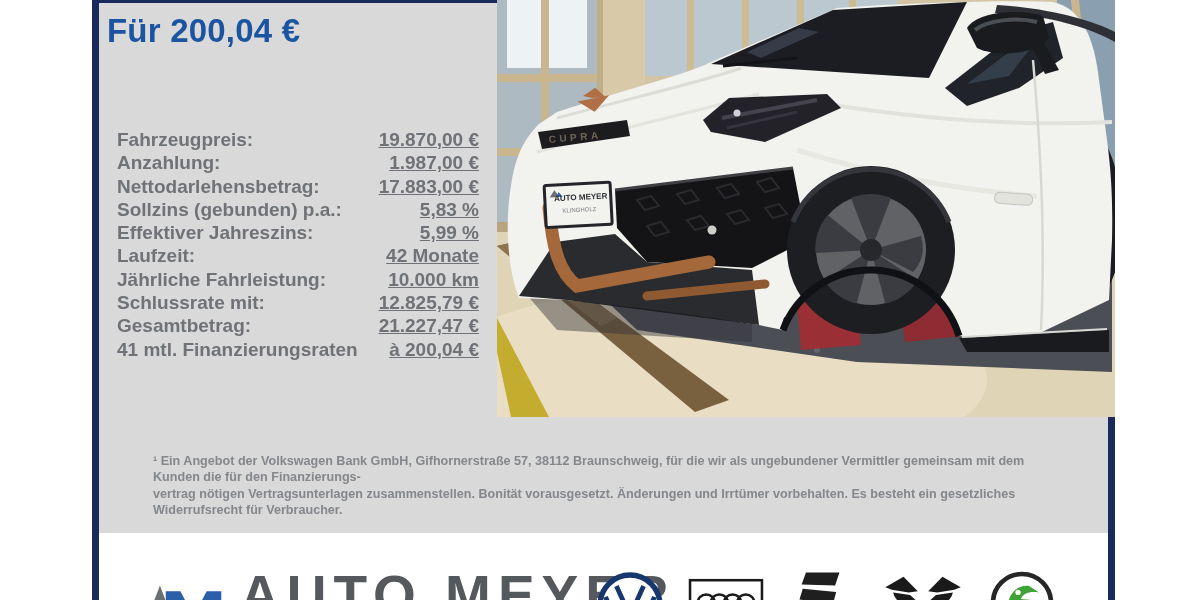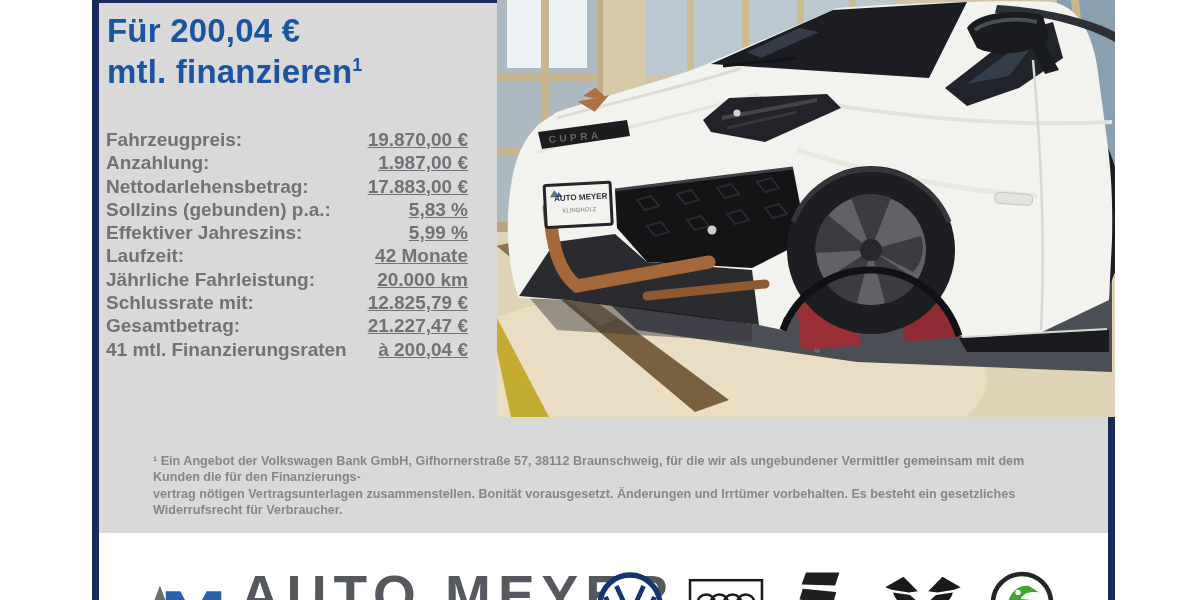--- a/index.html
+++ b/index.html
@@ -15,21 +15,21 @@
   .panel        {left:99px;  top:0;      width:1009px;height:533px; background:#d9d9d9;}
   .footerbar    {left:99px;  top:533px;  width:1009px;height:67px;  background:#ffffff;}
   .photo        {left:497px; top:0;      width:618px; height:417px;}
 
   
   .headline{left:107px;top:10px;color:#1b55a1;font-weight:bold;
             font-size:33px;line-height:41px;letter-spacing:0.2px;}
   .headline sup{font-size:18px;line-height:0;}
 
   
-  .ftable{left:106px;top:128px;width:362px;}
+  .ftable{left:117px;top:128px;width:362px;}
   .frow{display:flex;justify-content:space-between;
         font-size:19px;font-weight:bold;color:#6f7276;line-height:23.3px;}
   .fvalue{text-align:right;white-space:nowrap;text-decoration:underline;}
 
   
   .footnote{left:117px;top:453px;width:905px;color:#84878b;
             font-size:12.6px;line-height:16.4px;font-weight:600;margin-left:36px;}
 
   
   .am-mark{left:138px;top:576px;}
@@ -45,21 +45,20 @@
 <body>
 
 <div class="abs panel"></div>
 <div class="abs border-top"></div>
 <div class="abs border-left"></div>
 <div class="abs border-right"></div>
 <div class="abs footerbar"></div>
 
 <div class="abs headline">
   <div>Für 200,04 €</div>
-  <div><span>mtl. finanzieren</span><sup>1</sup></div>
 </div>
 
 <div class="abs ftable">
   <div class="frow">
       <span class="flabel">Fahrzeugpreis:</span>
       <span class="fvalue">19.870,00 €</span>
     </div>
   <div class="frow">
       <span class="flabel">Anzahlung:</span>
       <span class="fvalue">1.987,00 €</span>
@@ -75,21 +74,21 @@
   <div class="frow">
       <span class="flabel">Effektiver Jahreszins:</span>
       <span class="fvalue">5,99 %</span>
     </div>
   <div class="frow">
       <span class="flabel">Laufzeit:</span>
       <span class="fvalue">42 Monate</span>
     </div>
   <div class="frow">
       <span class="flabel">Jährliche Fahrleistung:</span>
-      <span class="fvalue">20.000 km</span>
+      <span class="fvalue">10.000 km</span>
     </div>
   <div class="frow">
       <span class="flabel">Schlussrate mit:</span>
       <span class="fvalue">12.825,79 €</span>
     </div>
   <div class="frow">
       <span class="flabel">Gesamtbetrag:</span>
       <span class="fvalue">21.227,47 €</span>
     </div>
   <div class="frow">

